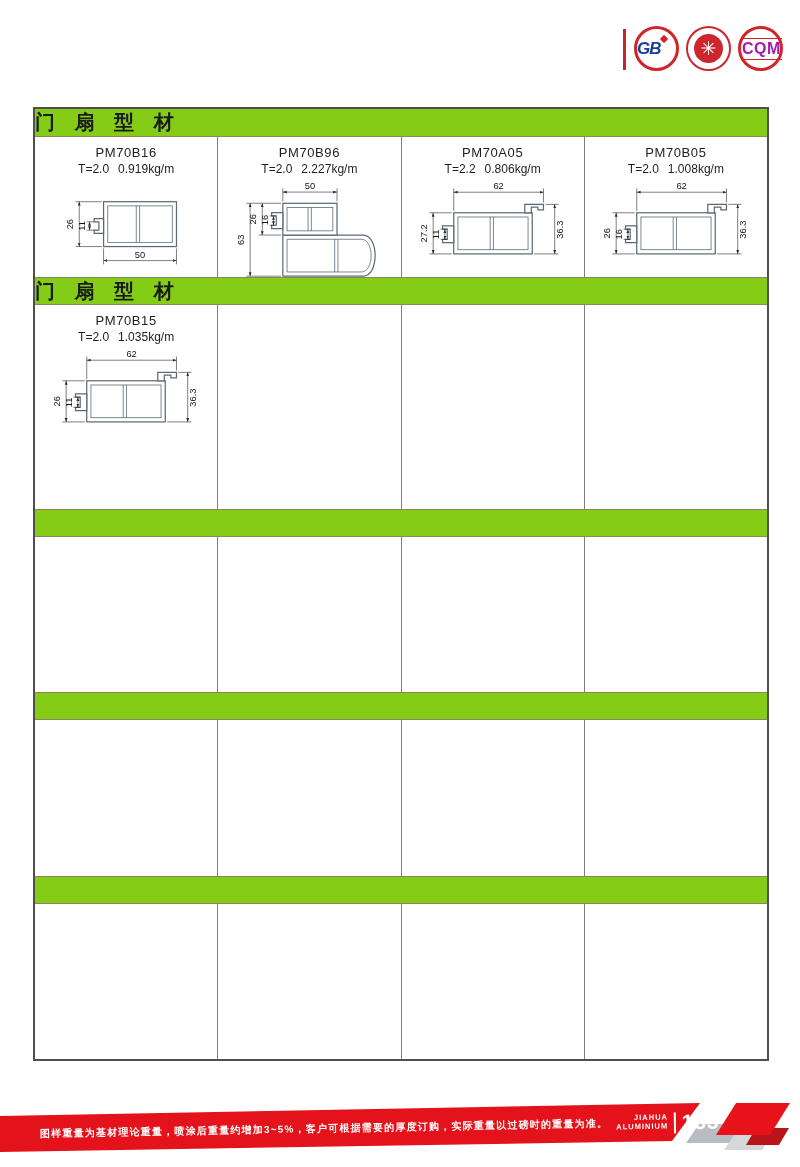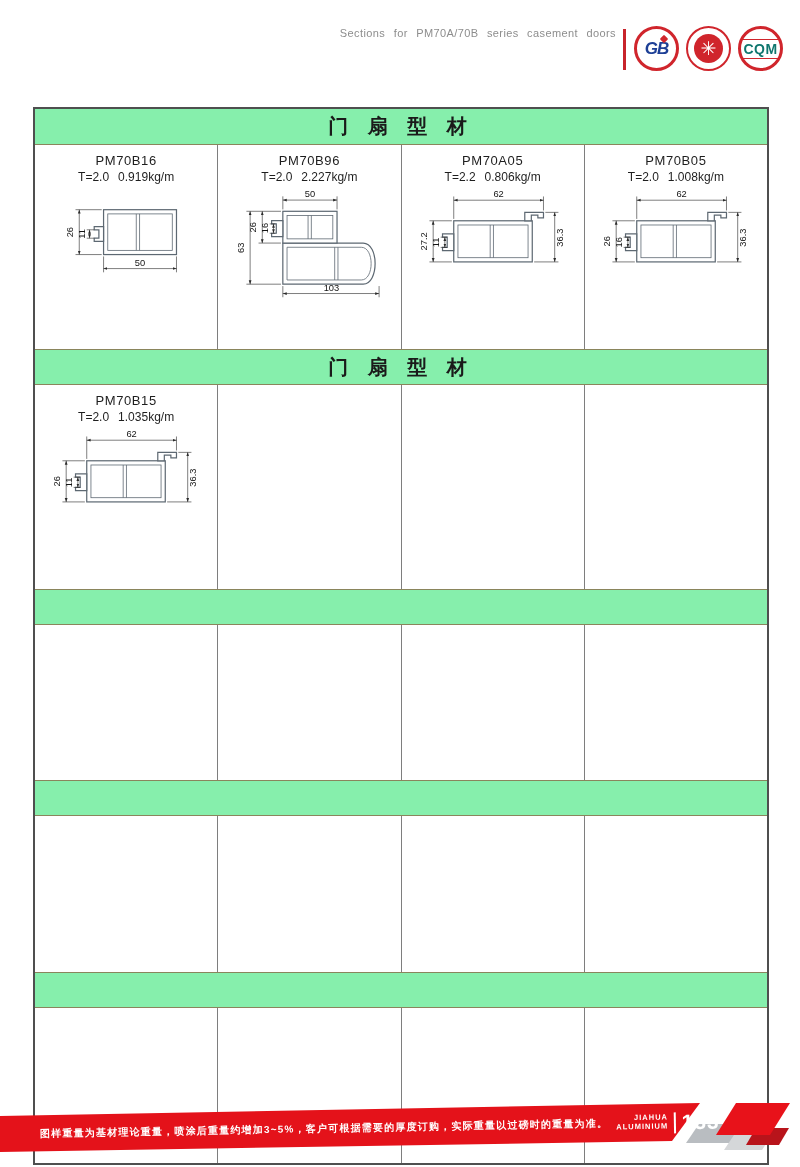--- a/index.html
+++ b/index.html
@@ -6,37 +6,37 @@
   html,body { background:#fff; }
   body { font-family:"Liberation Sans", sans-serif; }
   .page { position:relative; width:800px; height:1167px; background:#fff; overflow:hidden; }
 
   
   .hdr-title { position:absolute; right:184px; top:24px; text-align:right; }
   .hdr-title h1 { font-size:26px; font-weight:bold; color:#3a3a3a; letter-spacing:0.5px; line-height:1.1; }
   .hdr-sub { font-size:11px; color:#8d8d8d; word-spacing:5px; letter-spacing:0.4px; margin-top:3px; }
   .hdr-divider { position:absolute; left:623px; top:29px; width:2.5px; height:41px; background:#c8242b; }
   .logo-row { position:absolute; left:634px; top:26px; display:flex; gap:7px; }
-  .logo { width:45px; height:45px; border-radius:50%; position:relative; display:flex; align-items:center; justify-content:center; }
+  .logo { width:45px; height:45px; border-radius:50%; position:relative; display:flex; align-items:center; }
   .logo-gb { border:3px solid #d0252c; }
   .logo-gb .gbtxt { font-style:italic; font-weight:bold; font-size:17px; color:#1d3f96; letter-spacing:-1px; }
   .logo-gb .gbstar { position:absolute; top:7px; right:9px; width:6px; height:6px; background:#d0252c; border-radius:1px; transform:rotate(45deg); }
   .logo-seal { border:2.5px solid #d0252c; }
   .logo-seal .seal-disc { position:absolute; left:6px; top:6px; right:6px; bottom:6px; background:#d0252c; border-radius:50%; display:flex; align-items:center; justify-content:center; }
   .logo-seal .seal-flower { color:#fff; font-size:19px; line-height:1; }
   .logo-cqm { border:3px solid #d0252c; }
-  .logo-cqm .cqmtxt { color:#0f766e; font-weight:bold; font-size:14px; letter-spacing:0.5px; border-top:1.5px solid #d0252c; border-bottom:1.5px solid #d0252c; padding:1px 1px; }
+  .logo-cqm .cqmtxt { color:#a21caf; font-weight:bold; font-size:16px; letter-spacing:0.5px; border-top:1.5px solid #d0252c; border-bottom:1.5px solid #d0252c; padding:1px 1px; }
 
   
   .catalog { position:absolute; left:33px; top:107px; width:736px; border:2px solid #4f4f4f; }
-  .band { height:36px; background:#86efac; border-top:1.5px solid #8a855c; border-bottom:1.5px solid #8a855c; display:flex; align-items:center; justify-content:center; }
+  .band { height:28px; background:#84cc16; border-top:1.5px solid #8a855c; border-bottom:1.5px solid #8a855c; display:flex; align-items:center; }
   .band:first-child { border-top:none; }
   .band-label { font-size:20px; font-weight:bold; color:#1a1a1a; letter-spacing:7px; }
   .prow { display:flex; }
-  .r1 { height:204px; } .r2 { height:204px; } .r3 { height:155px; } .r4 { height:156px; } .r5 { height:155px; }
+  .r1 { height:140px; } .r2 { height:204px; } .r3 { height:155px; } .r4 { height:156px; } .r5 { height:155px; }
   .cell { flex:1 1 0; border-right:1px solid #7e7e7e; overflow:hidden; text-align:center; }
   .cell:last-child { border-right:none; }
   .p-name { margin-top:8px; font-size:13px; color:#1e1e1e; letter-spacing:0.6px; }
   .p-spec { margin-top:2px; font-size:12px; color:#1e1e1e; }
   .p-spec .wgt { margin-left:9px; }
   .pdraw { display:block; margin:3px auto 0; }
 
   
   .po { fill:#fff; stroke:#5d6872; stroke-width:1.3; }
   .pi { fill:none; stroke:#5d6872; stroke-width:0.85; }
@@ -61,21 +61,20 @@
 
   <svg width="0" height="0" style="position:absolute" aria-hidden="true">
     <defs>
       <marker id="da" markerWidth="7" markerHeight="6" refX="6.4" refY="3" orient="auto-start-reverse">
         <path d="M0,0.7 L6.4,3 L0,5.3 Z" fill="#2b2b2b"></path>
       </marker>
     </defs>
   </svg>
 
   <div class="hdr-title">
-    <div class="hdr-sub">Sections for PM70A/70B series casement doors</div>
   </div>
   <div class="hdr-divider"></div>
   <div class="logo-row">
     <div class="logo logo-gb">
       <span class="gbtxt">GB</span>
       <span class="gbstar"></span>
     </div>
     <div class="logo logo-seal">
       <span class="seal-disc">
           <span class="seal-flower">✳</span>

